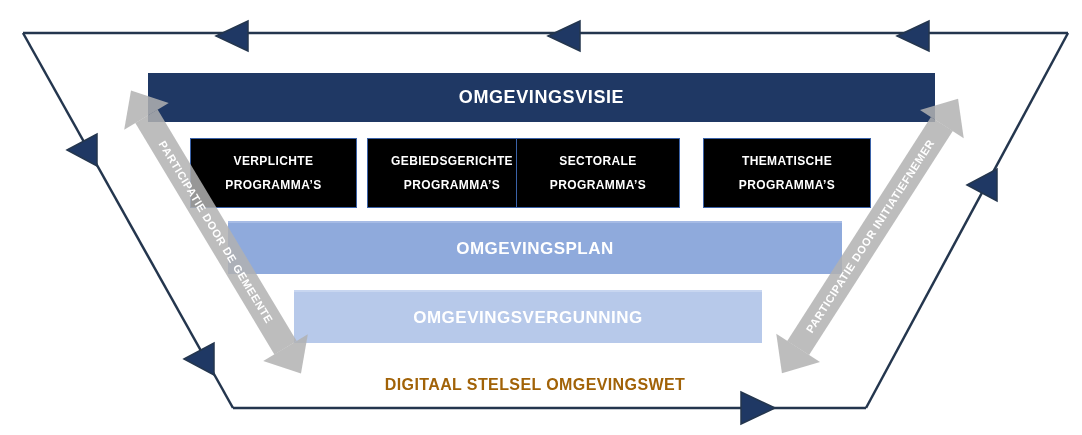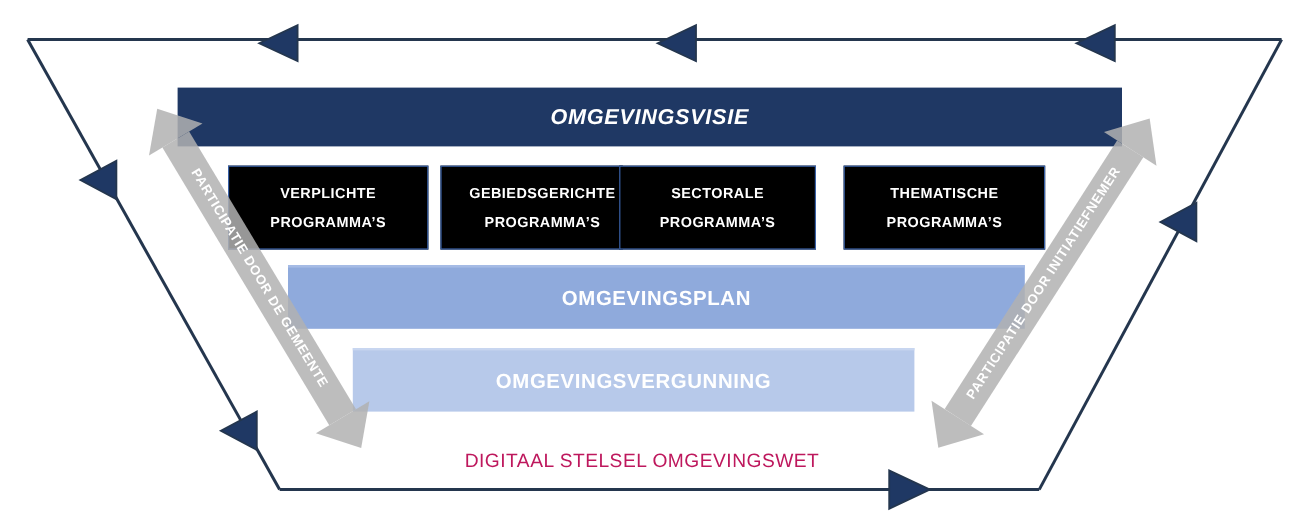--- a/index.html
+++ b/index.html
@@ -4,34 +4,34 @@
 <style>
   html,body{margin:0;padding:0;background:#ffffff;}
   #stage{
     position:relative;width:1082px;height:435px;background:#ffffff;overflow:hidden;
     font-family:"Liberation Sans",sans-serif;
   }
   
   .bar{position:absolute;display:flex;align-items:center;justify-content:center;
        color:#ffffff;font-weight:bold;text-align:center;z-index:1;box-sizing:border-box;}
   #visie-bar{left:148px;top:73px;width:787px;height:49px;background:#1F3864;
-             font-size:18px;letter-spacing:.6px;font-style:italic;}
+             font-size:18px;letter-spacing:.6px;}
   .prog-box{top:138px;height:70px;background:#000000;border:1px solid #3A62A8;
             font-size:12px;line-height:24px;letter-spacing:.4px;padding:0 6px;justify-content:center;}
   #prog-1{left:190px;width:167px;}
   #prog-2{left:367px;width:152px;padding-left:24px;}
   #prog-3{left:516px;width:164px;}
   #prog-4{left:703px;width:168px;}
-  #plan-bar{left:240px;top:221px;width:614px;height:53px;background:#8FAADC;
+  #plan-bar{left:228px;top:221px;width:614px;height:53px;background:#8FAADC;
             border-top:2px solid #A6BBE5;font-size:17px;letter-spacing:.5px;}
   #vergunning-bar{left:294px;top:290px;width:468px;height:53px;background:#B7C9EA;
             border-top:2px solid #C8D6F0;font-size:17px;letter-spacing:.5px;}
   
   #bottom-label{position:absolute;left:0;top:376px;width:1070px;text-align:center;
-            color:#be185d;font-weight:normal;font-size:16px;letter-spacing:.4px;z-index:1;}
+            color:#a16207;font-weight:bold;font-size:16px;letter-spacing:.4px;z-index:1;}
   
   .garrow{position:absolute;display:flex;align-items:center;z-index:2;}
   .garrow .ghead-l{width:0;height:0;border-top:26px solid transparent;
        border-bottom:26px solid transparent;border-right:30px solid rgba(178,178,178,.85);}
   .garrow .ghead-r{width:0;height:0;border-top:26px solid transparent;
        border-bottom:26px solid transparent;border-left:30px solid rgba(178,178,178,.85);}
   .garrow .gshaft{flex:1;height:26px;background:rgba(178,178,178,.85);
        display:flex;align-items:center;justify-content:center;
        color:#ffffff;font-weight:bold;font-size:11px;letter-spacing:.6px;white-space:nowrap;}
   #garrow-left{width:330px;height:52px;left:51px;top:206px;transform:rotate(59deg);}

